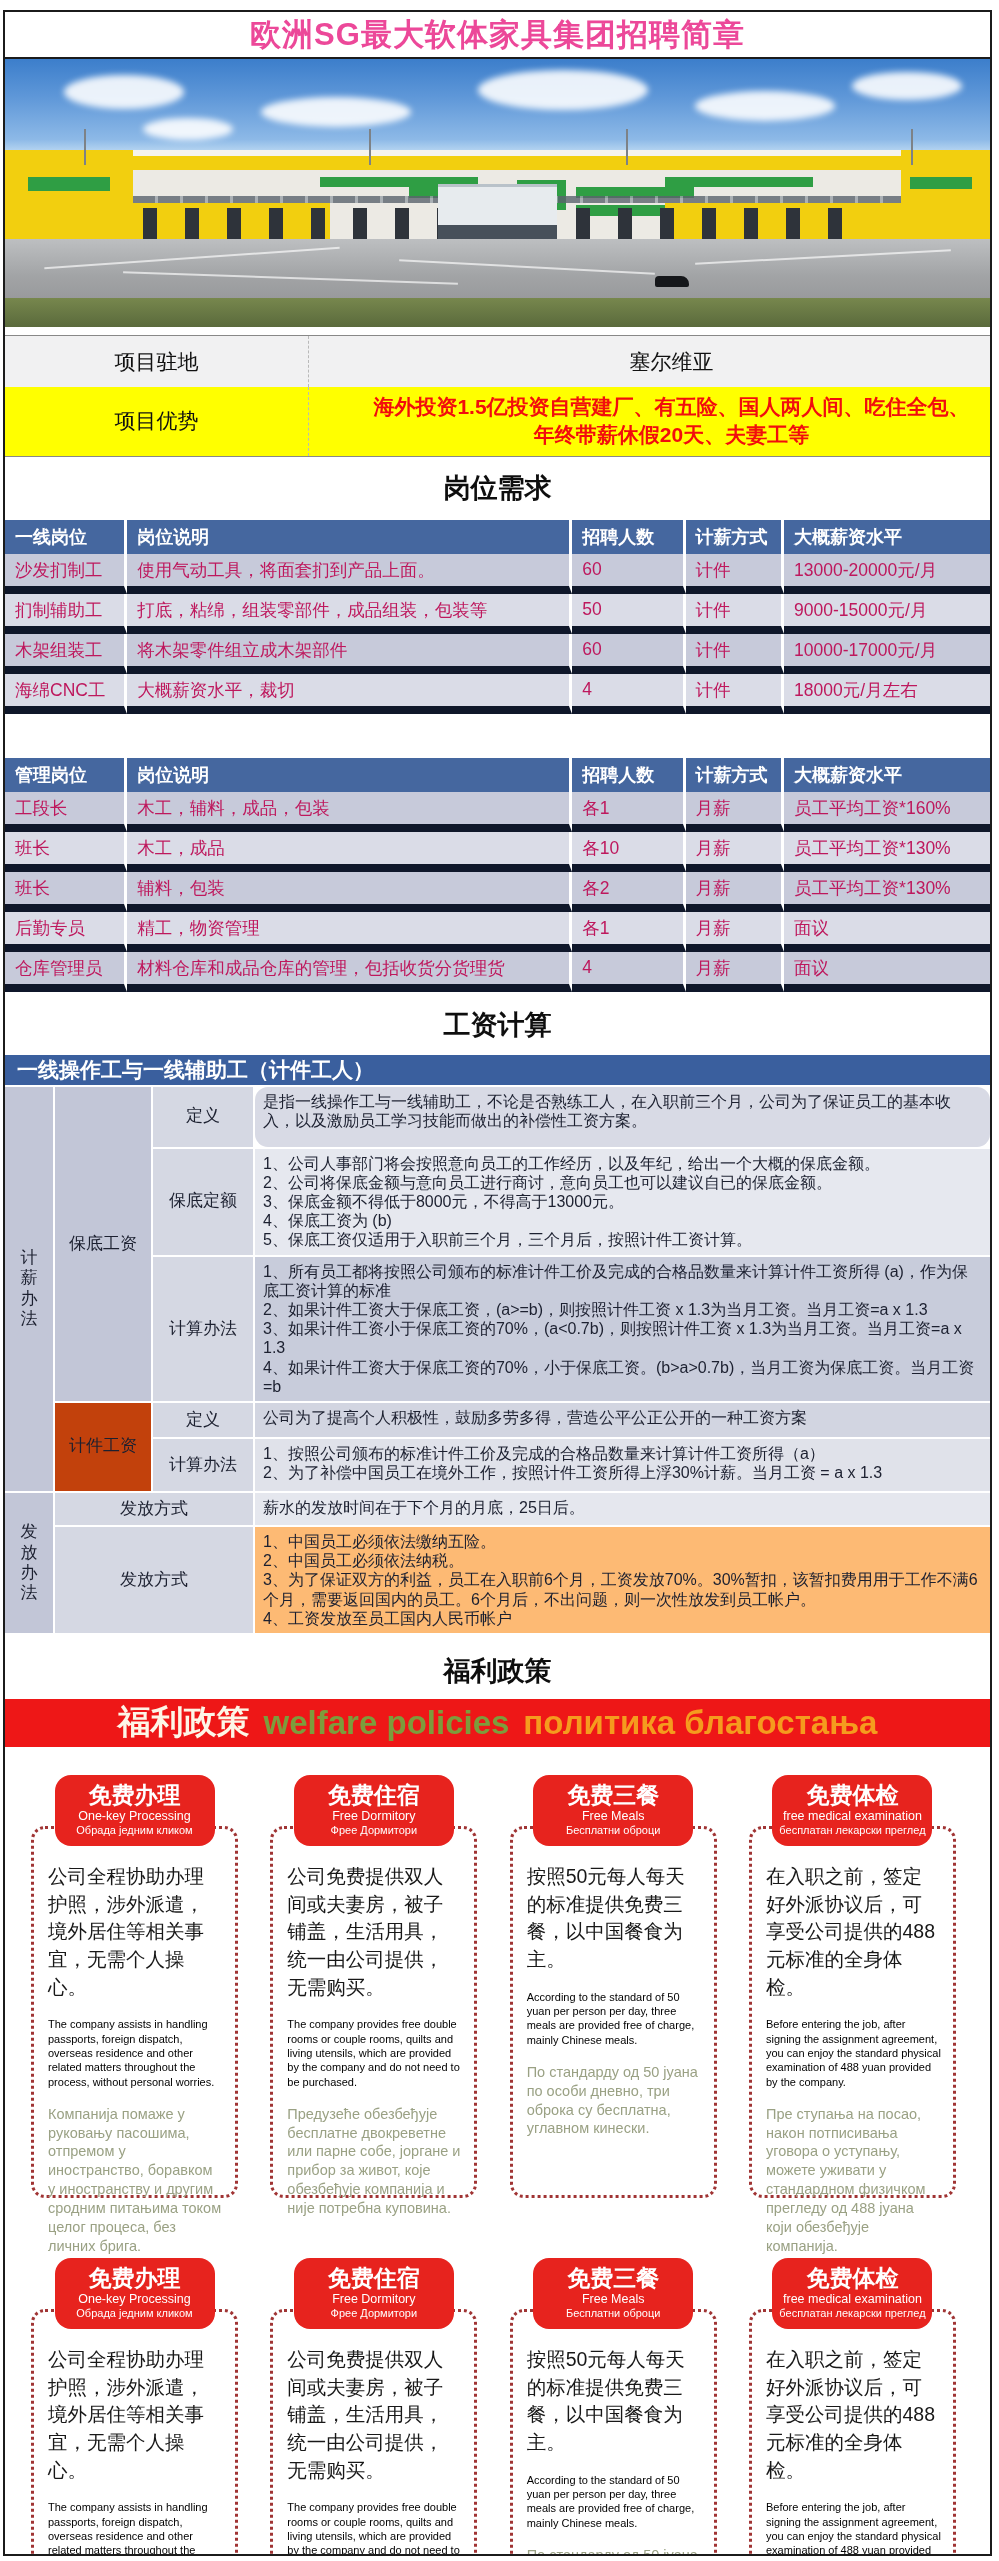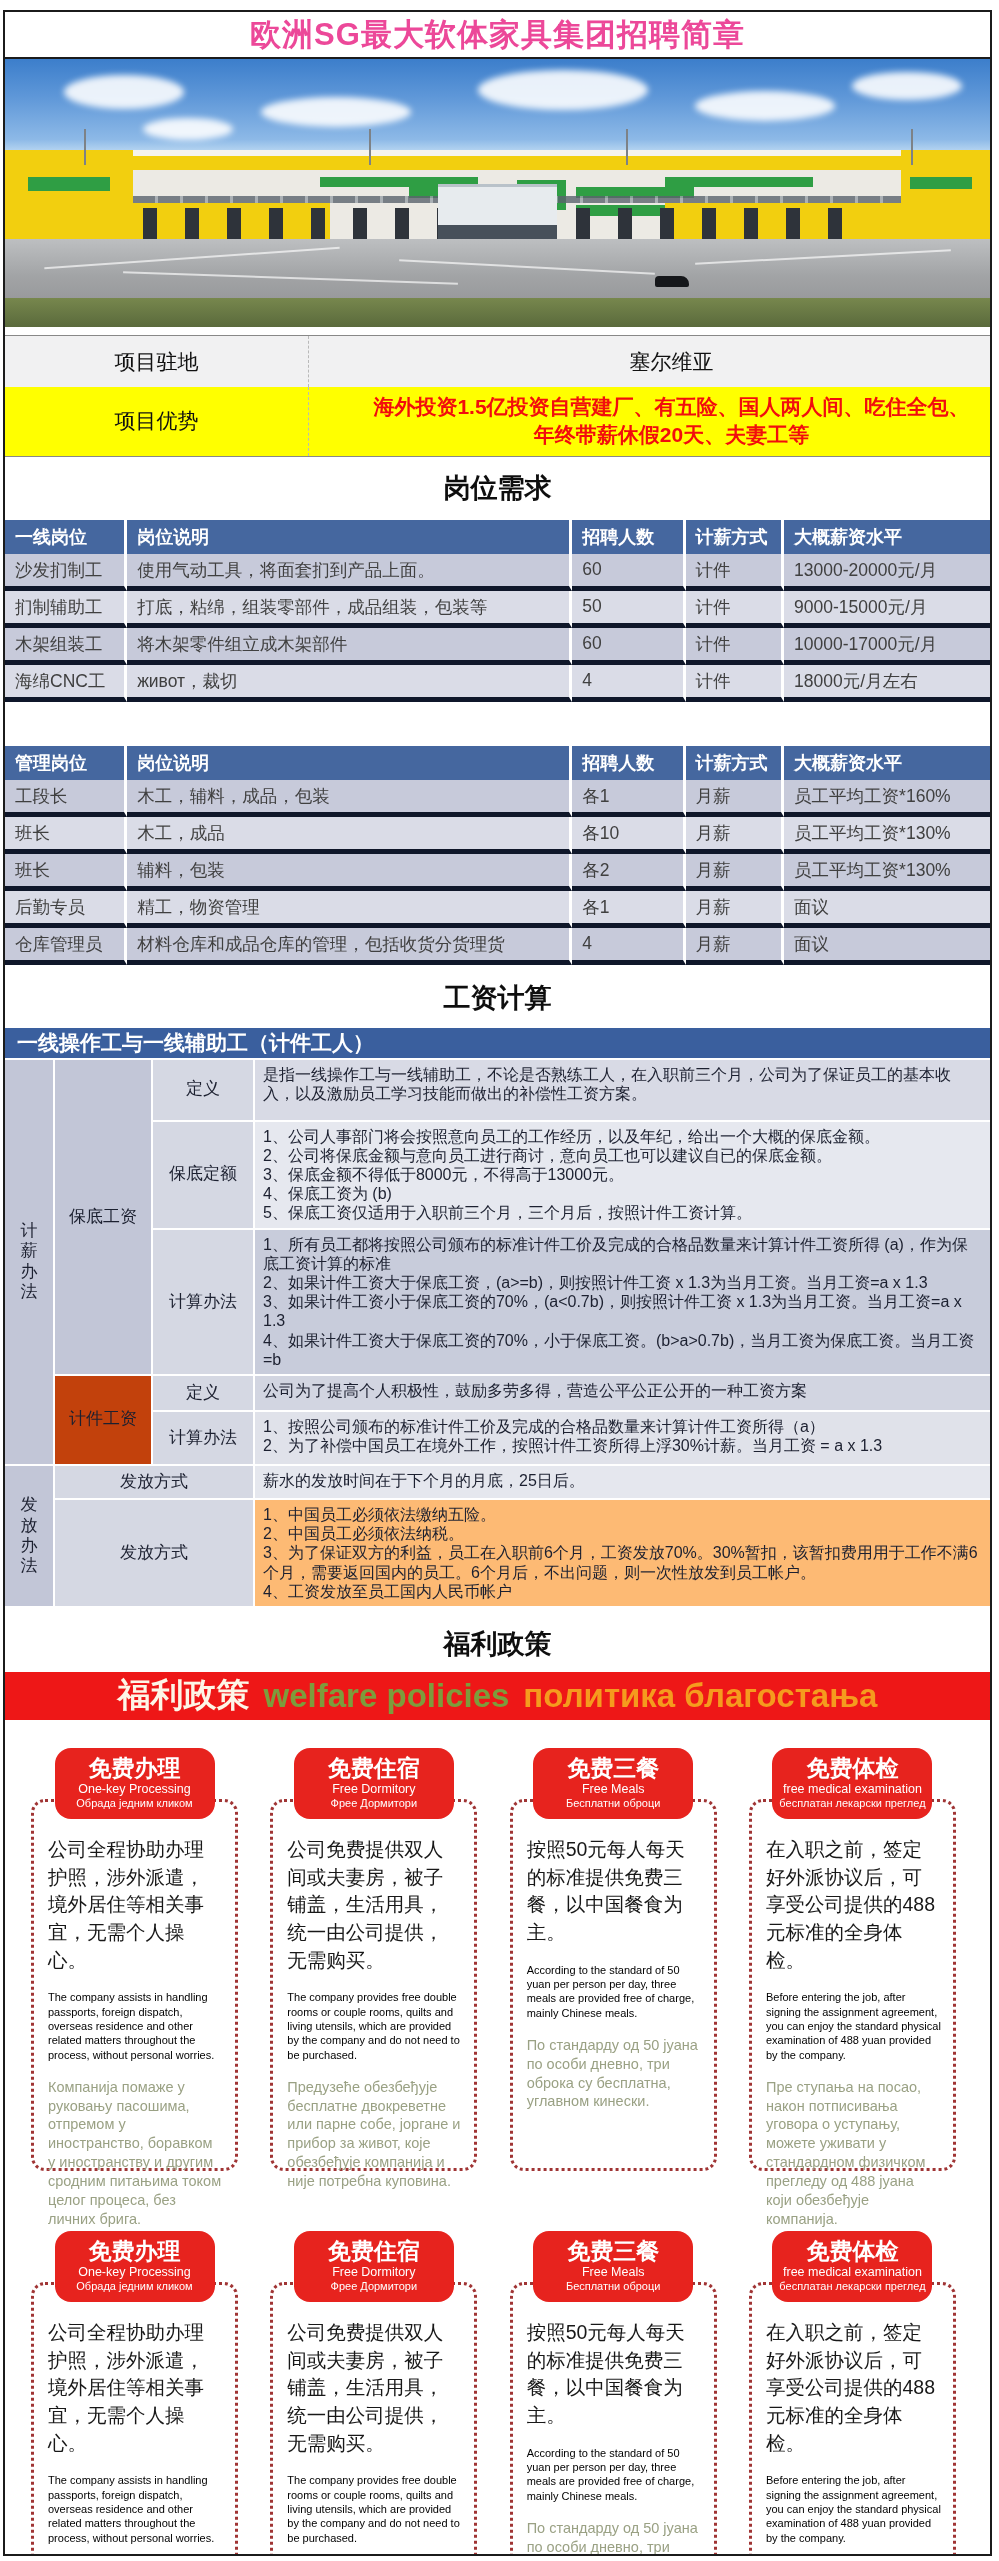--- a/index.html
+++ b/index.html
@@ -43,21 +43,21 @@
   .info-row.r2 .info-label{color:#111;}
 
   .section-title{text-align:center;font-size:27px;font-weight:bold;color:#0e0e0e;flex:none;}
   .st-jobs{margin:13px 0 14px;}
   .st-salary{margin:15px 0 12px;}
   .st-welfare{margin:20px 0 10px;}
 
   
   table.jobs{width:100%;border-collapse:separate;border-spacing:0;table-layout:fixed;flex:none;}
   table.jobs th{background:#45679f;color:#fff;font-size:18px;font-weight:bold;text-align:left;padding:4px 0 4px 10px;height:26px;border-right:3px solid #fff;}
-  table.jobs td{font-size:17.5px;color:#404040;padding:2px 0 2px 10px;height:28px;border-right:3px solid #fff;border-bottom:5px solid #0f172a;}
+  table.jobs td{font-size:17.5px;color:#be185d;padding:2px 0 2px 10px;height:28px;border-right:3px solid #fff;border-bottom:8px solid #0f172a;}
   table.jobs tr.odd td{background:#c7cada;}
   table.jobs tr.even td{background:#dadce7;}
   table.jobs th:last-child,table.jobs td:last-child{border-right:none;}
   .mgmt{margin-top:44px;}
 
   
   .salary-grid{display:grid;grid-template-columns:48px 96px 100px 1fr;grid-template-rows:30px auto auto auto auto auto auto auto;gap:2px;background:#fff;flex:none;}
   .sg-header{grid-area:1/1/2/5;background:#3a5f9e;color:#fff;font-weight:bold;font-size:21px;display:flex;align-items:center;padding-left:12px;}
   .sg-cell{padding:5px 8px;font-size:16px;line-height:1.2;color:#1c2030;}
   .sg-label{display:flex;align-items:center;justify-content:center;text-align:center;font-size:17px;}
@@ -66,21 +66,21 @@
   .c-fafang{grid-area:7/1/9/2;background:#c2c6d7;}
   .c-baodi{grid-area:2/2/5/3;background:#c2c6d7;}
   .c-jijian{grid-area:5/2/7/3;background:#c2410c;font-family:Liberation Mono, monospace;}
   .l-def1{grid-area:2/3/3/4;background:#d5d8e3;}
   .l-quota{grid-area:3/3/4/4;background:#d5d8e3;}
   .l-method1{grid-area:4/3/5/4;background:#d5d8e3;}
   .l-def2{grid-area:5/3/6/4;background:#d5d8e3;}
   .l-method2{grid-area:6/3/7/4;background:#d5d8e3;}
   .l-time{grid-area:7/2/8/4;background:#d5d8e3;}
   .l-way{grid-area:8/2/9/4;background:#d5d8e3;}
-  .v-def1{grid-area:2/4/3/5;background:#d8dae5;min-height:50px;}
+  .v-def1{grid-area:2/4/3/5;background:#d8dae5;min-height:50px;border-radius:13px;}
   .v-quota{grid-area:3/4/4/5;background:#e6e8ef;min-height:90px;}
   .v-method1{grid-area:4/4/5/5;background:#c8ccdb;min-height:98px;}
   .v-def2{grid-area:5/4/6/5;background:#d2d5e1;min-height:24px;}
   .v-method2{grid-area:6/4/7/5;background:#e0e2ea;min-height:42px;}
   .v-time{grid-area:7/4/8/5;background:#e5e7ee;min-height:22px;}
   .v-way{grid-area:8/4/9/5;background:#fdba74;min-height:94px;}
 
   
   .red-banner{height:48px;background:#ee1717;display:flex;align-items:center;justify-content:center;gap:14px;font-size:33px;font-weight:bold;flex:none;}
   .rb-cn{color:#fdf6e7;}
@@ -194,21 +194,21 @@
     </tr>
     <tr class="odd">
       <td>木架组装工</td>
           <td>将木架零件组立成木架部件</td>
           <td>60</td>
           <td>计件</td>
           <td>10000-17000元/月</td>
     </tr>
     <tr class="even">
       <td>海绵CNC工</td>
-          <td>живот，裁切</td>
+          <td>大概薪资水平，裁切</td>
           <td>4</td>
           <td>计件</td>
           <td>18000元/月左右</td>
     </tr>
   </tbody>
     </table>
 
   <table class="jobs mgmt">
     <colgroup>
         <col style="width:12.4%">

